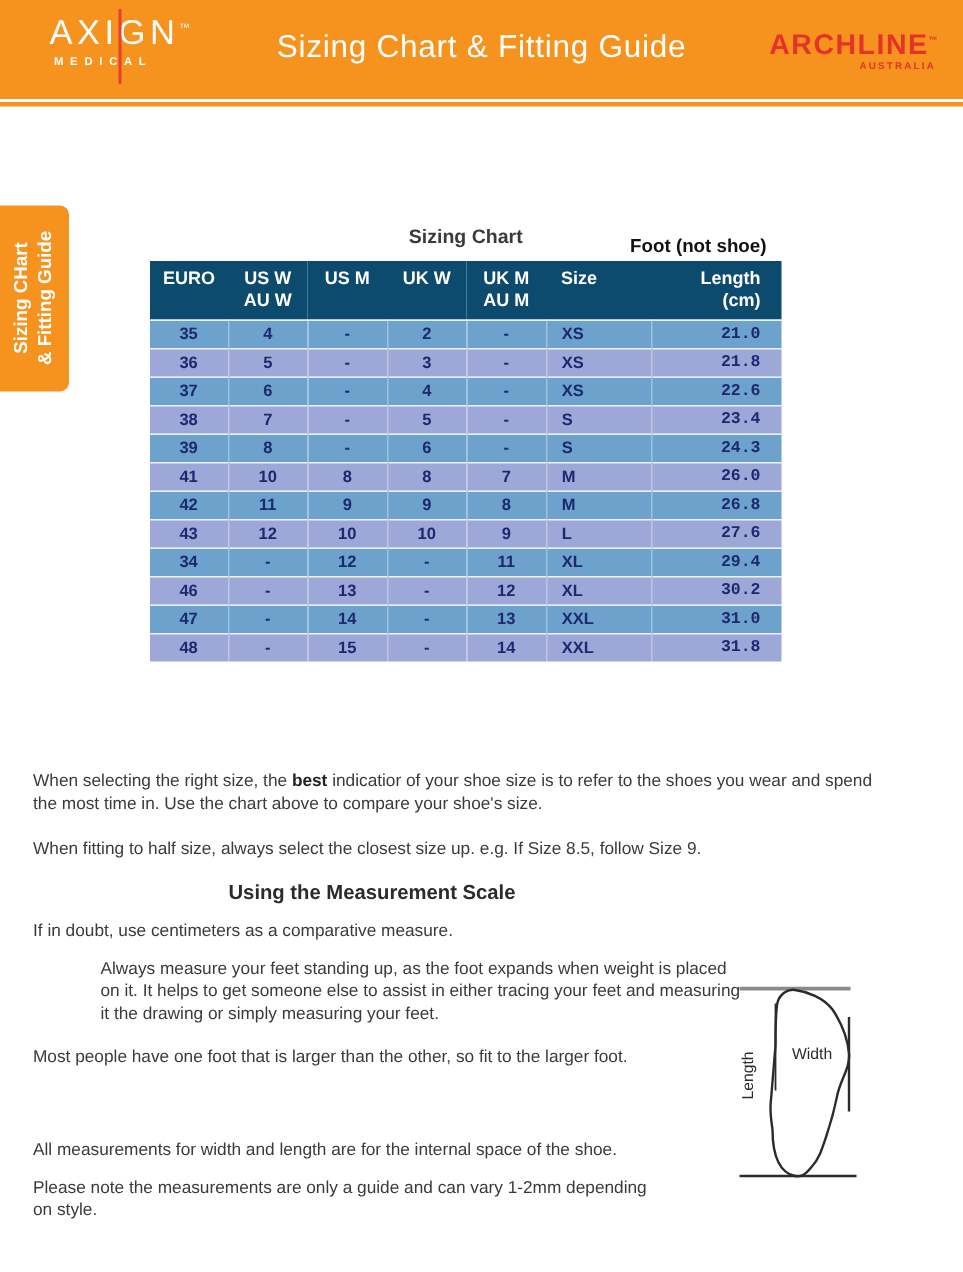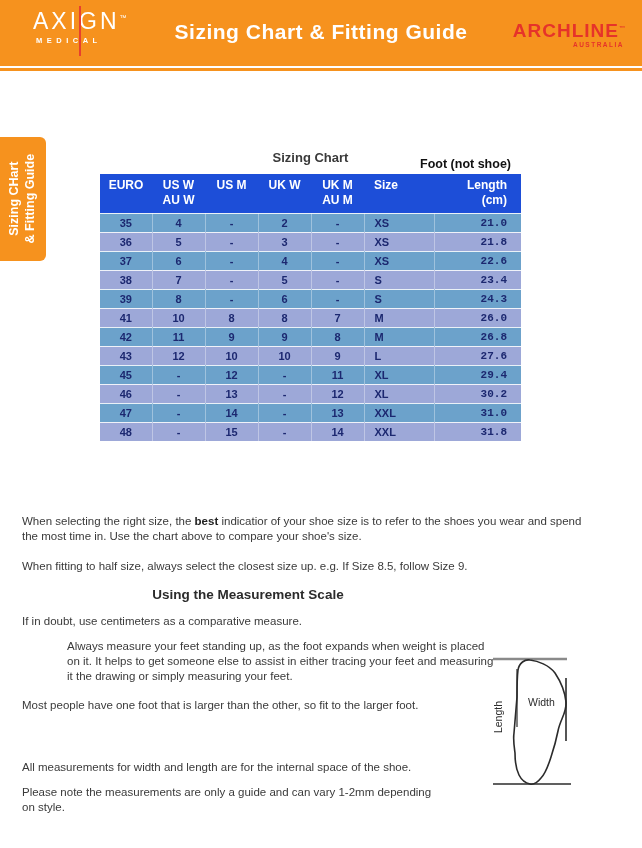--- a/index.html
+++ b/index.html
@@ -10,42 +10,42 @@
   }
   
   .banner { position:absolute; left:0; top:0; width:642px; height:66px; background:#F6921E; }
   .banner-rule { position:absolute; left:0; top:68px; width:642px; height:3px; background:#F6921E; }
   .axign { position:absolute; left:33px; top:9px; color:#fff; }
   .axign-name { font-size:23px; font-weight:400; letter-spacing:3px; line-height:1.1; }
   .axign-tm { font-size:7px; vertical-align:super; letter-spacing:0; }
   .axign-sub { font-size:7.5px; font-weight:bold; letter-spacing:4.5px; margin-top:2px; padding-left:3px; }
   .axign-line { position:absolute; left:46px; top:-3px; width:2px; height:50px; background:#E8402E; }
   .page-title { position:absolute; left:0; top:20px; width:642px; text-align:center;
-    color:#fff; font-size:21px; font-weight:bold; letter-spacing:0.5px; }
+    color:#fff; font-size:21px; font-weight:normal; letter-spacing:0.5px; }
   .archline { position:absolute; right:16px; top:21px; text-align:right; color:#E6332A; }
   .archline-name { font-size:19px; font-weight:bold; letter-spacing:1px; line-height:1.05; }
   .archline-tm { font-size:6px; vertical-align:super; }
   .archline-sub { font-size:6.5px; font-weight:bold; letter-spacing:1.5px; margin-right:2px; }
   
   .side-tab { position:absolute; left:0; top:137px; width:46px; height:124px; background:#F6921E;
     border-radius:0 6px 6px 0; display:flex; align-items:center; justify-content:center; }
   .side-tab-text { transform:rotate(-90deg); white-space:nowrap; color:#fff; font-weight:bold;
     font-size:12.5px; line-height:1.25; text-align:center; }
   
   .chart-title { position:absolute; left:100px; top:150px; width:421px; text-align:center;
     font-size:13px; font-weight:bold; color:#3A3A3A; }
   .chart-note { position:absolute; left:383px; top:157px; width:128px; text-align:right;
     font-size:12.5px; font-weight:bold; color:#111; }
   table.size-table { position:absolute; left:100px; top:174px; width:421px;
     border-collapse:collapse; table-layout:fixed; }
   .size-table col.c1 { width:52px; } .size-table col.c2 { width:53px; }
   .size-table col.c3 { width:53px; } .size-table col.c4 { width:53px; }
   .size-table col.c5 { width:53px; } .size-table col.c6 { width:70px; }
   .size-table col.c7 { width:87px; }
-  .size-table th { background:#1d4ed8; color:#fff; font-size:12px; font-weight:bold;
+  .size-table th { background:#0c4a6e; color:#fff; font-size:12px; font-weight:bold;
     vertical-align:top; height:39px; padding-top:4px; line-height:15px; text-align:center; }
   .size-table td { height:19px; font-size:11px; font-weight:bold; color:#1C2870; text-align:center;
     border-top:1px solid rgba(255,255,255,0.85); border-right:1px solid rgba(255,255,255,0.35); }
   .size-table td:last-child { border-right:none;font-family:Liberation Mono, monospace; }
   .size-table th:nth-child(6), .size-table td:nth-child(6) { text-align:left; padding-left:10px; }
   .size-table th:nth-child(7), .size-table td:nth-child(7) { text-align:right; padding-right:14px; }
   .size-table tbody tr:nth-child(odd)  { background:#6CA2CB; }
   .size-table tbody tr:nth-child(even) { background:#9DA8D8; }
   
   .sec-heading { position:absolute; left:22px; width:452px; text-align:center;
@@ -205,21 +205,21 @@
         <tr>
           <td>43</td>
           <td>12</td>
           <td>10</td>
           <td>10</td>
           <td>9</td>
           <td>L</td>
           <td>27.6</td>
         </tr>
         <tr>
-          <td>45</td>
+          <td>34</td>
           <td>-</td>
           <td>12</td>
           <td>-</td>
           <td>11</td>
           <td>XL</td>
           <td>29.4</td>
         </tr>
         <tr>
           <td>46</td>
           <td>-</td>

